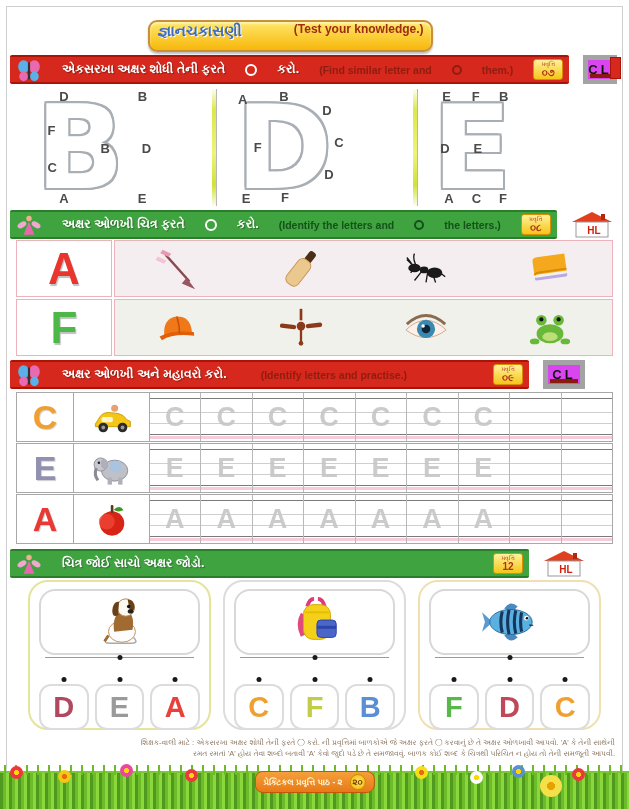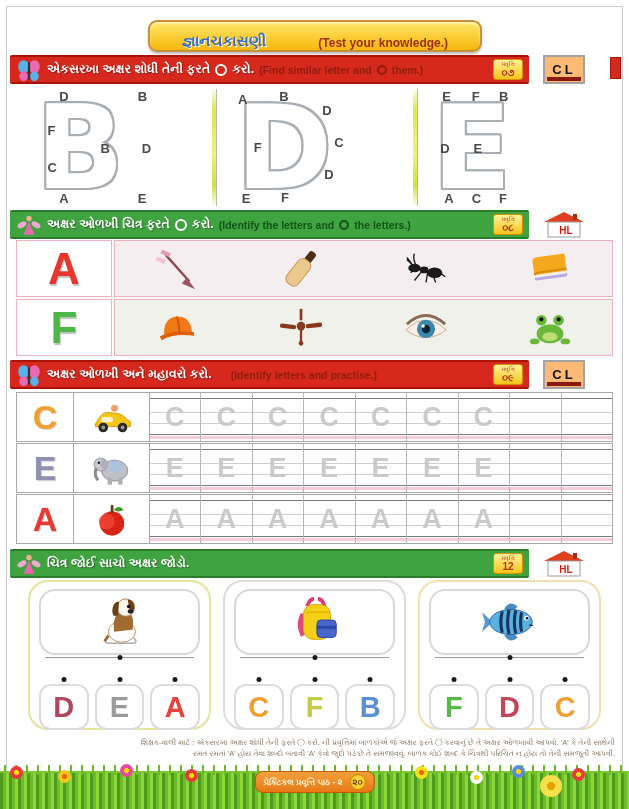--- a/index.html
+++ b/index.html
@@ -1,46 +1,46 @@
 <!DOCTYPE html>
 <html><head>
 <meta charset="utf-8">
 <style>
   * { box-sizing: border-box; margin: 0; padding: 0; }
   body { background:#888; font-family:"Liberation Sans", sans-serif; }
   .page { width:629px; height:809px; background:#fff; position:relative; overflow:hidden; margin:0 auto; }
   .inner-border { position:absolute; top:6px; left:6px; right:6px; bottom:6px; border:1px solid #cfcfcf; pointer-events:none; }
 
   
-  .title-banner { position:absolute; top:20px; left:148px; width:334px; height:32px;
+  .title-banner { position:absolute; top:20px; left:148px; width:285px; height:32px;
     background:linear-gradient(#ffe76a,#f7b70a); border:2px solid #c8903a; border-radius:9px;
     box-shadow: inset 0 2px 2px #fff4b0, 0 2px 2px rgba(0,0,0,.25);
-    display:flex; align-items:flex-end; justify-content:center; gap:8px; }
+    display:flex; align-items:flex-start; justify-content:center; gap:8px; }
   .title-guj { color:#3a6bc4; font-size:15px; font-weight:bold; text-shadow:1px 1px 0 #fff; }
   .title-eng { color:#a02c12; font-size:12px; font-weight:bold;margin-left:44px; }
 
   
   .banner { position:absolute; left:10px; right:10px; height:29px; display:flex; align-items:stretch; gap:14px; }
-  .strip { flex:1; display:flex; align-items:center; gap:5px; padding:0 6px; border-radius:2px; }
+  .strip { flex:1; display:flex; align-items:center; gap:20px; padding:0 6px; border-radius:2px; }
   .strip.red { background:#d6281c; border-top:2px solid #a81408; border-bottom:2px solid #a81408; }
   .strip.green { background:#3fa33f; border-top:2px solid #2a7d2a; border-bottom:2px solid #2a7d2a; }
   .bicon { width:26px; height:24px; flex:0 0 auto; }
   .bguj { color:#fff; font-size:12.5px; font-weight:bold; text-shadow:1px 1px 1px rgba(0,0,0,.35); white-space:nowrap; }
   .beng { font-size:10.5px; font-weight:bold; white-space:nowrap; }
   .eng-red { color:#8f1d10; }
   .eng-green { color:#14521a; }
   .circ { display:inline-block; width:12px; height:12px; border:2px solid #fff; border-radius:50%; flex:0 0 auto; }
   .circ.dark-red { border-color:#8f1d10; width:10px; height:10px; }
   .circ.dark-green { border-color:#14521a; width:10px; height:10px; }
   .badge { margin-left:auto; display:flex; flex-direction:column; align-items:center; justify-content:center;
     background:linear-gradient(#fff29a,#f5c518); border:1px solid #d89000; border-radius:3px; padding:1px 4px; min-width:30px; }
   .badge-top { font-size:6px; color:#c0392b; line-height:1.1; }
   .badge-num { font-size:10px; color:#b03020; font-weight:bold; line-height:1.1; }
   .tag { width:42px; margin-right:34px; display:flex; align-items:center; justify-content:center; position:relative; }
-  .tag.cl { border:2px solid #a3a3a3; background:#fdba74; font-weight:bold; font-size:13px; letter-spacing:3px; color:#111; }
+  .tag.cl { border:5px solid #a3a3a3; background:#d946ef; font-weight:bold; font-size:13px; letter-spacing:3px; color:#111; }
   .tag.cl::after { content:""; position:absolute; bottom:1px; left:2px; right:2px; height:4px; background:#8a1a10; }
   .tag.hl svg { width:42px; height:29px; }
   .hl-text { position:absolute; bottom:3px; left:4px; right:0; text-align:center; color:#d02010; font-weight:bold; font-size:10px; }
   .corner-chip { position:absolute; top:57px; right:8px; width:11px; height:22px; background:#d6281c; border:1px solid #a81408; }
 
   
   .find { position:absolute; top:87px; left:16px; right:16px; height:121px; display:flex; }
   .find-col { flex:1; position:relative; }
   .bigletter { position:absolute; left:10%; top:50%; transform:translateY(-50%);
     font-family:"DejaVu Sans", sans-serif; font-weight:bold; font-size:116px; line-height:1; color:#fff;

